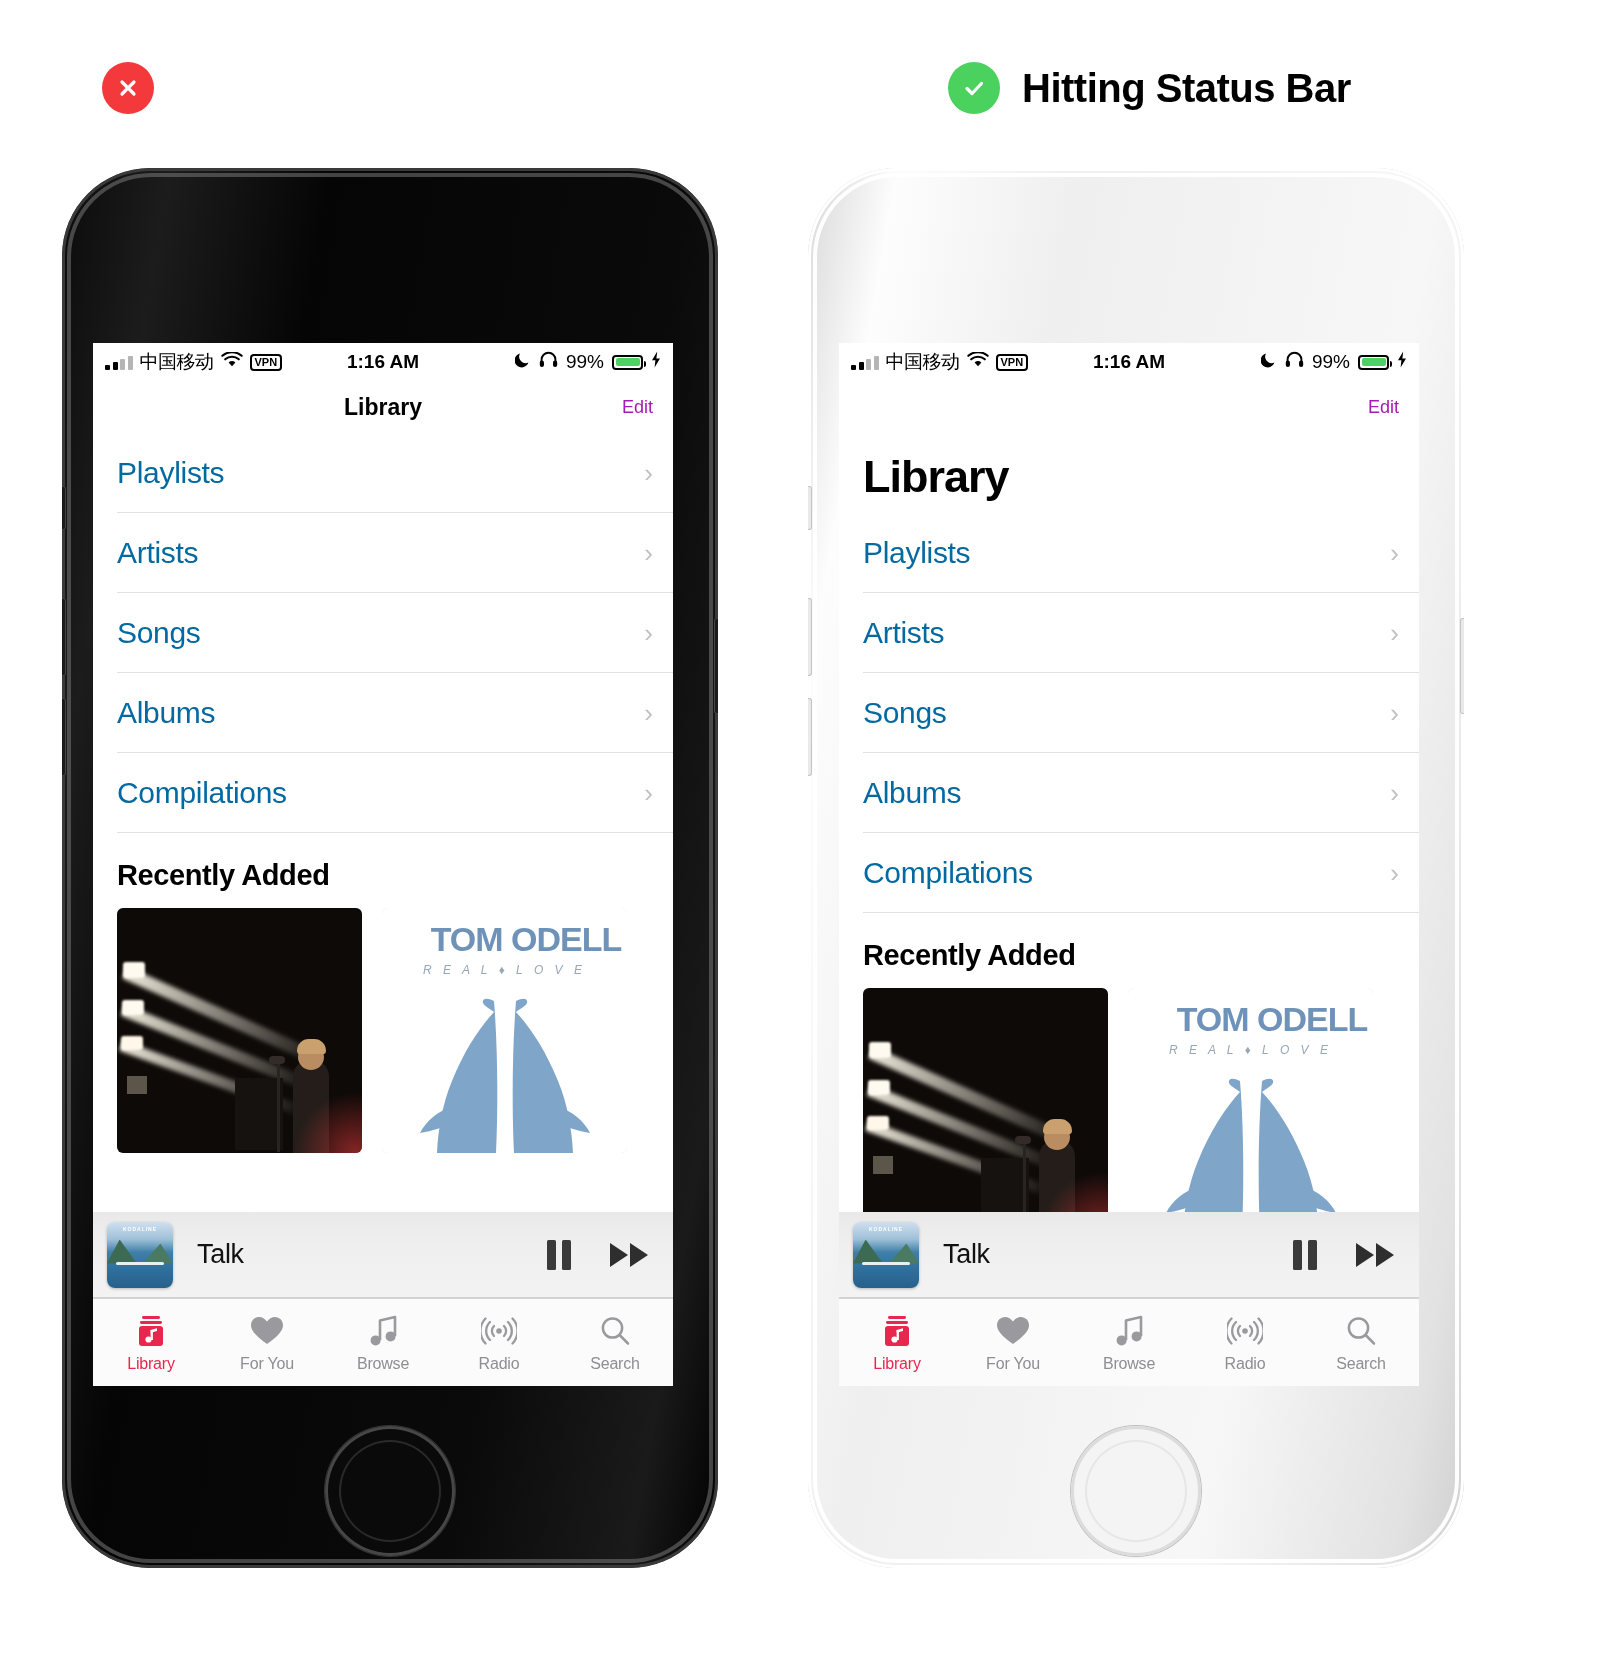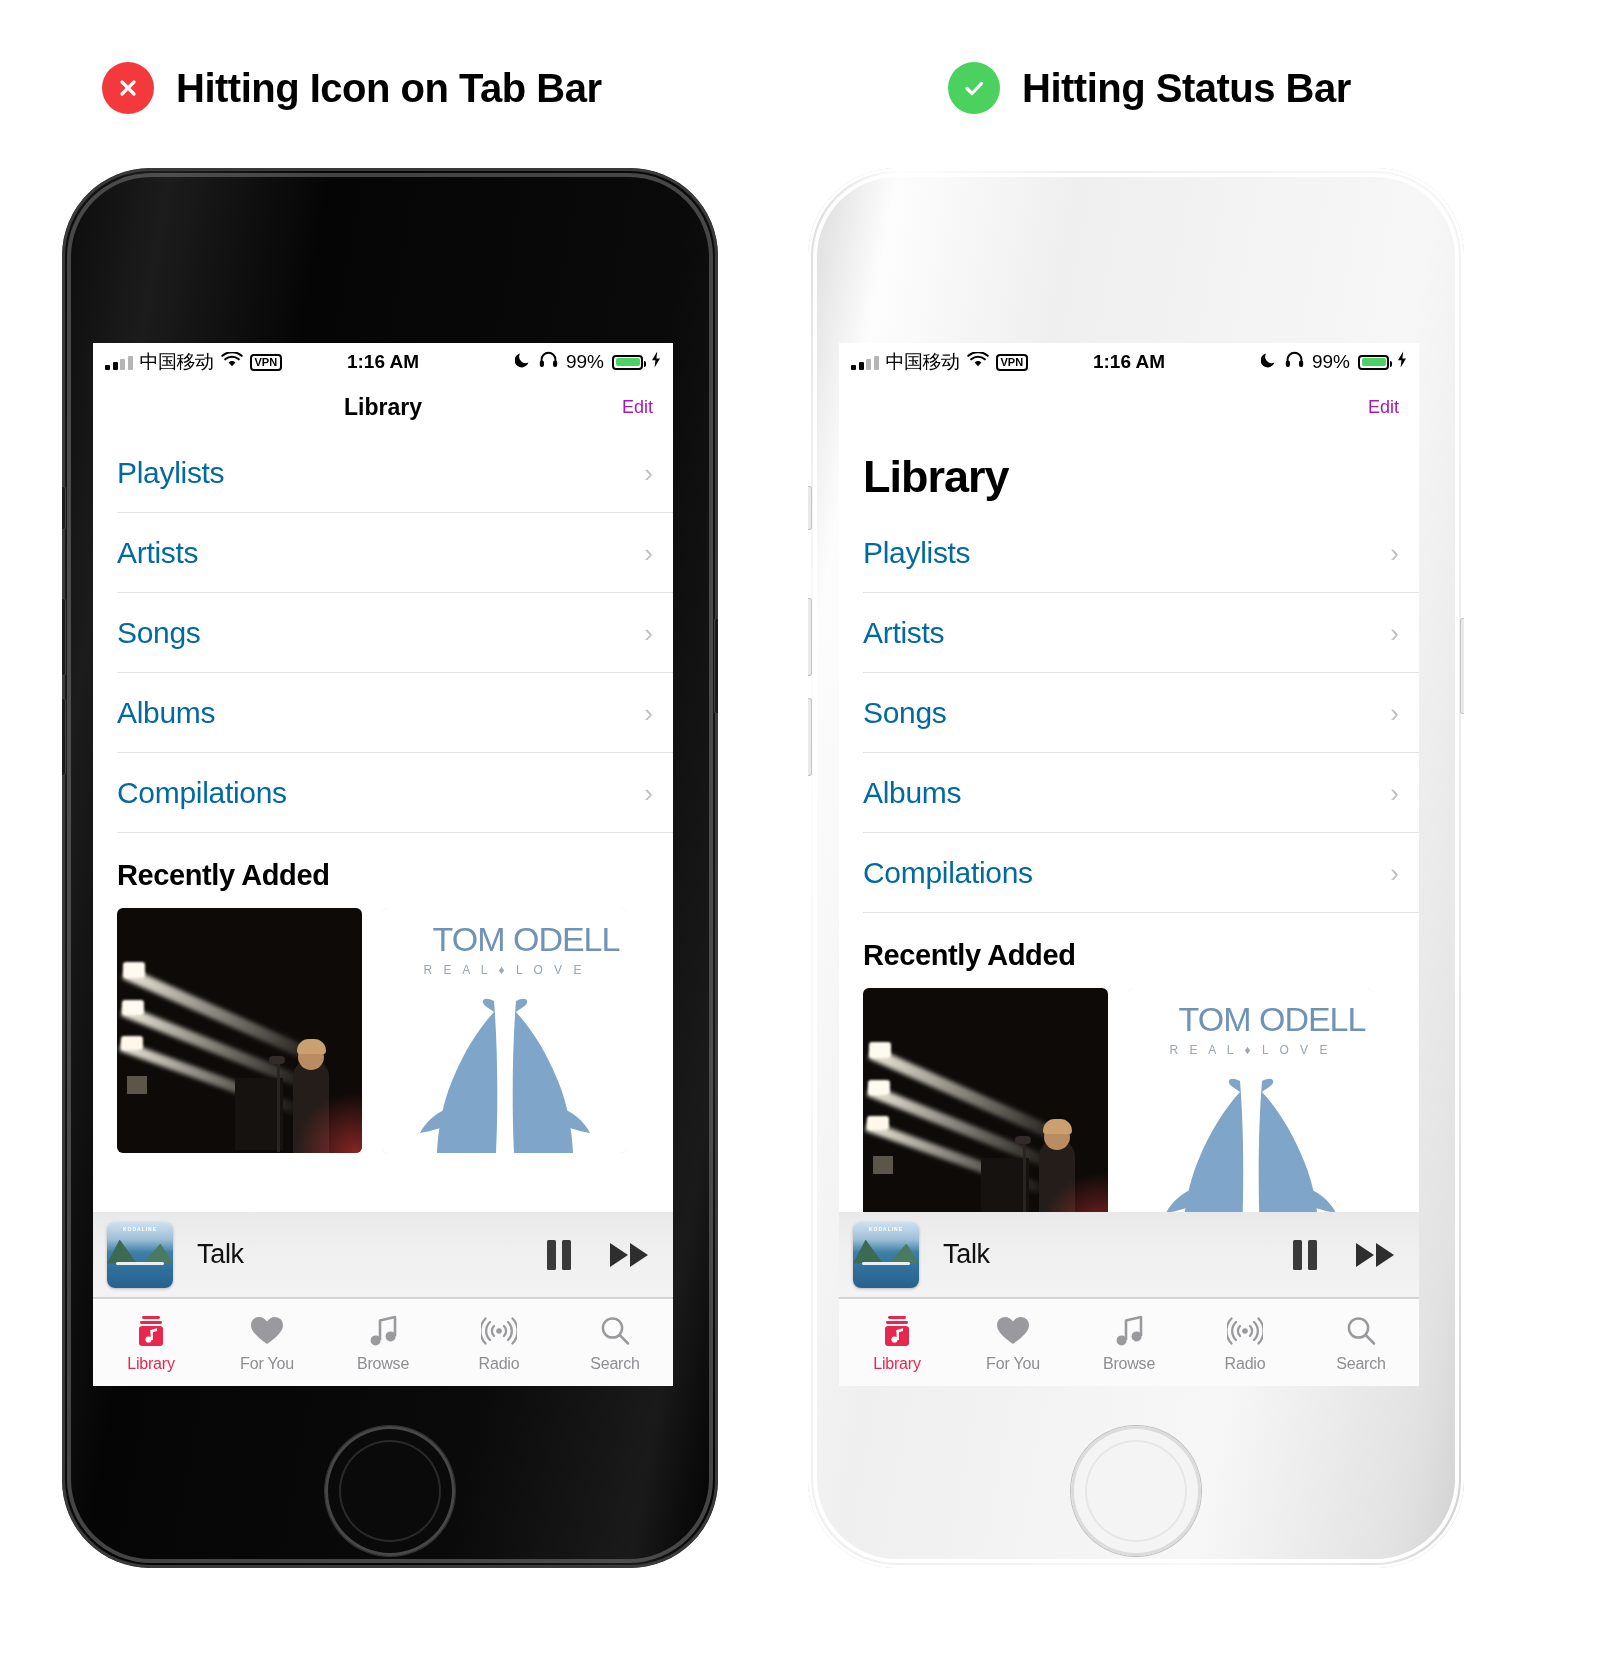--- a/index.html
+++ b/index.html
@@ -156,22 +156,22 @@
   .albums { display: flex; gap: 20px; padding: 0 0 0 24px; }
   .album { width: 245px; height: 245px; border-radius: 6px; overflow: hidden; flex: 0 0 auto; position: relative; }
   .album.framed { box-shadow: inset 0 0 0 1px #dcdcdc; }
 
   
   .art-concert { width:100%; height:100%; background:#0d0a08; position:relative; overflow:hidden; }
   .beam { position:absolute; background: linear-gradient(90deg, rgba(255,250,235,0.92), rgba(255,245,220,0.06)); filter: blur(2px); transform-origin: left center; }
 
   
   .art-odell { width:100%; height:100%; background:#fff; display:flex; flex-direction:column; align-items:center; padding-top: 12px; position:relative; overflow:hidden;}
-  .odell-name { font-size: 34px; font-weight: normal; color:#6f93b8; letter-spacing:-1px; white-space:nowrap;margin-left:43px; }
-  .odell-sub { font-size: 12px; color:#98a7b4; letter-spacing: 4px; margin-top:4px; white-space:nowrap; }
+  .odell-name { font-size: 34px; font-weight: bold; color:#6f93b8; letter-spacing:-1px; white-space:nowrap;margin-left:43px; }
+  .odell-sub { font-size: 12px; color:#98a7b4; letter-spacing: 4px; margin-top:4px; white-space:nowrap;font-style:italic; }
 
   
   .miniplayer {
     position: absolute; left:0; right:0;
     height: 86px;
     background: linear-gradient(180deg,#e9e9e9 0%,#efefef 40%,#f3f3f3 100%);
     display: flex; align-items: center;
     padding: 0 22px 0 14px;
     border-bottom: 1px solid #d2d2d2;
   }
@@ -197,21 +197,20 @@
 </style>
 </head>
 <body>
 
 <div class="heading" style="left:102px; top:62px;">
   <div class="heading-badge" style="background:#f4393c;">
     <svg width="30" height="30" viewBox="0 0 30 30" aria-hidden="true">
       <path d="M9 9 L21 21 M21 9 L9 21" stroke="#fff" stroke-width="3.2" stroke-linecap="round"></path>
     </svg>
   </div>
-  <div class="heading-text">Hitting Icon on Tab Bar</div>
 </div>
 
 <div class="heading" style="left:948px; top:62px;">
   <div class="heading-badge" style="background:#4ad15e;">
     <svg width="30" height="30" viewBox="0 0 30 30" aria-hidden="true">
       <path d="M8 15.5 L13 20.5 L22.5 10.5" stroke="#fff" stroke-width="3.2" fill="none" stroke-linecap="round" stroke-linejoin="round"></path>
     </svg>
   </div>
   <div class="heading-text">Hitting Status Bar</div>
 </div>

